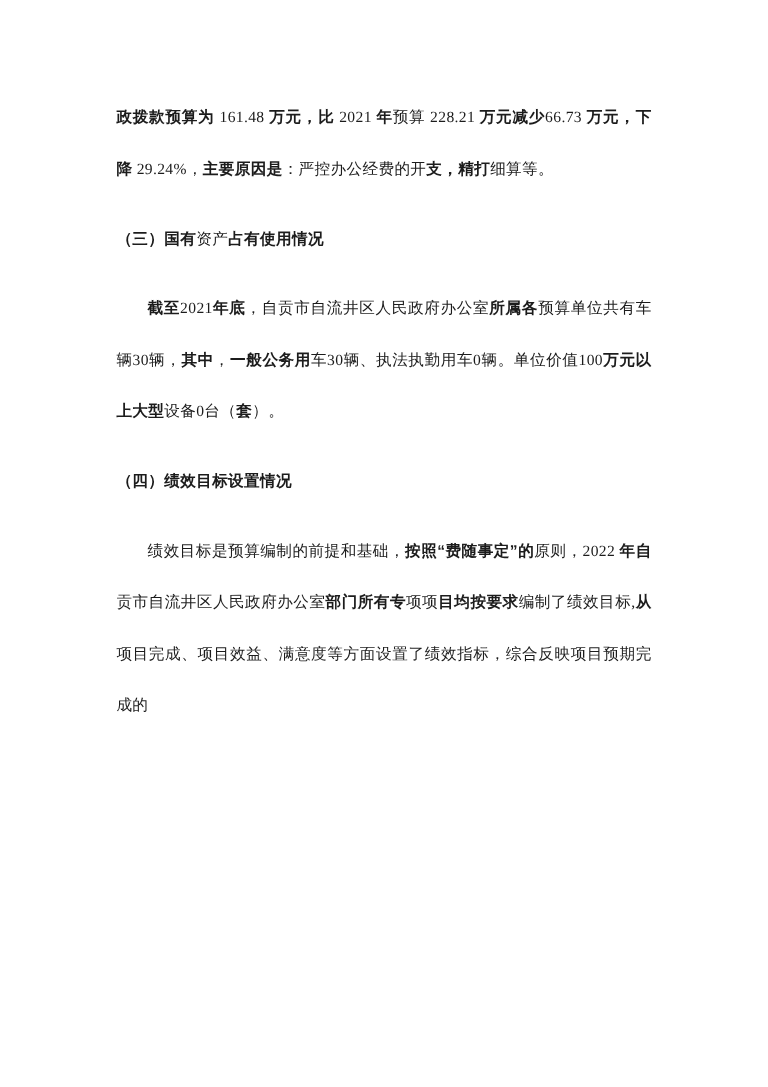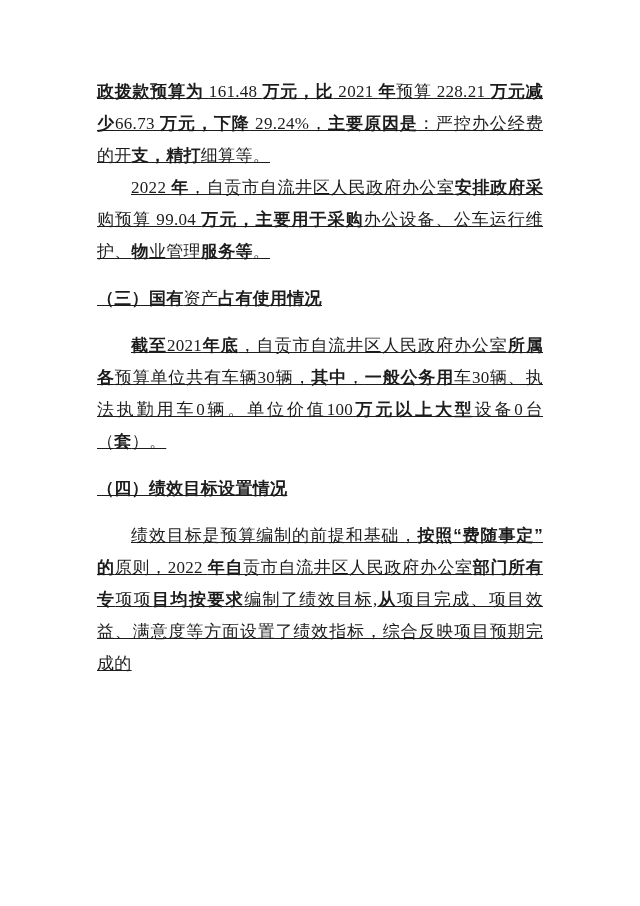--- a/index.html
+++ b/index.html
@@ -11,25 +11,24 @@
     font-family:"Liberation Serif","DejaVu Serif",serif;
     overflow:hidden;
   }
   .content{
     position:absolute;
     left:97px;top:76px;
     width:446px;
   }
   .block{
     margin:0;
-    font-size:17px;
-    line-height:32px;
+    font-size:13px;
+    line-height:43px;
     text-align:justify;
     letter-spacing:0.3px;
-    text-decoration:underline;
   }
   .paragraph.indent{text-indent:2em;}
   .heading{
     font-weight:700;
     margin:15px 0;
     text-align:left;
     font-family:"Liberation Sans","DejaVu Sans",sans-serif;
   }
   
   .b{
@@ -49,19 +48,18 @@
     letter-spacing:3px;
     color:#2a2a2a;
   }
 </style>
 </head>
 <body>
 
 <div class="page">
   <main class="content">
       <p class="block paragraph"><span class="b">政拨款预算为 </span><span class="r">161.48 </span><span class="b">万元，比</span><span class="r"> 2021 </span><span class="b">年</span><span class="r">预算 228.21 </span><span class="b">万元减少</span><span class="r">66.73 </span><span class="b">万元，下降</span><span class="r"> 29.24%，</span><span class="b">主要原因是</span><span class="r">：严控办公经费的开</span><span class="b">支，精打</span><span class="r">细算等。</span></p>
-      <p class="block paragraph indent"><span class="r">2022 </span><span class="b">年</span><span class="r">，自贡市自流井区人民政府办公室</span><span class="b">安排政府采</span><span class="r">购预算 99.04 </span><span class="b">万元，主要用于采购</span><span class="r">办公设备、公车运行维护、</span><span class="b">物</span><span class="r">业管理</span><span class="b">服务等</span><span class="r">。</span></p>
       <p class="block heading"><span class="b">（三）国有</span><span class="r">资产</span><span class="b">占有使用情况</span></p>
       <p class="block paragraph indent"><span class="b">截至</span><span class="r">2021</span><span class="b">年底</span><span class="r">，自贡市自流井区人民政府办公室</span><span class="b">所属各</span><span class="r">预算单位共有车辆30辆，</span><span class="b">其中</span><span class="r">，</span><span class="b">一般公务用</span><span class="r">车30辆、执法执勤用车0辆。单位价值100</span><span class="b">万元以上大型</span><span class="r">设备0台（</span><span class="b">套</span><span class="r">）。</span></p>
       <p class="block heading"><span class="b">（四）绩效目标设置情况</span></p>
       <p class="block paragraph indent"><span class="r">绩效目标是预算编制的前提和基础，</span><span class="b">按照“费随事定”的</span><span class="r">原则，2022 </span><span class="b">年自</span><span class="r">贡市自流井区人民政府办公室</span><span class="b">部门所有专</span><span class="r">项项</span><span class="b">目均按要求</span><span class="r">编制了绩效目标,</span><span class="b">从</span><span class="r">项目完成、项目效益、满意度等方面设置了绩效指标，综合反映项目预期完成的</span></p>
     </main>
 </div>
 
 </body></html>

